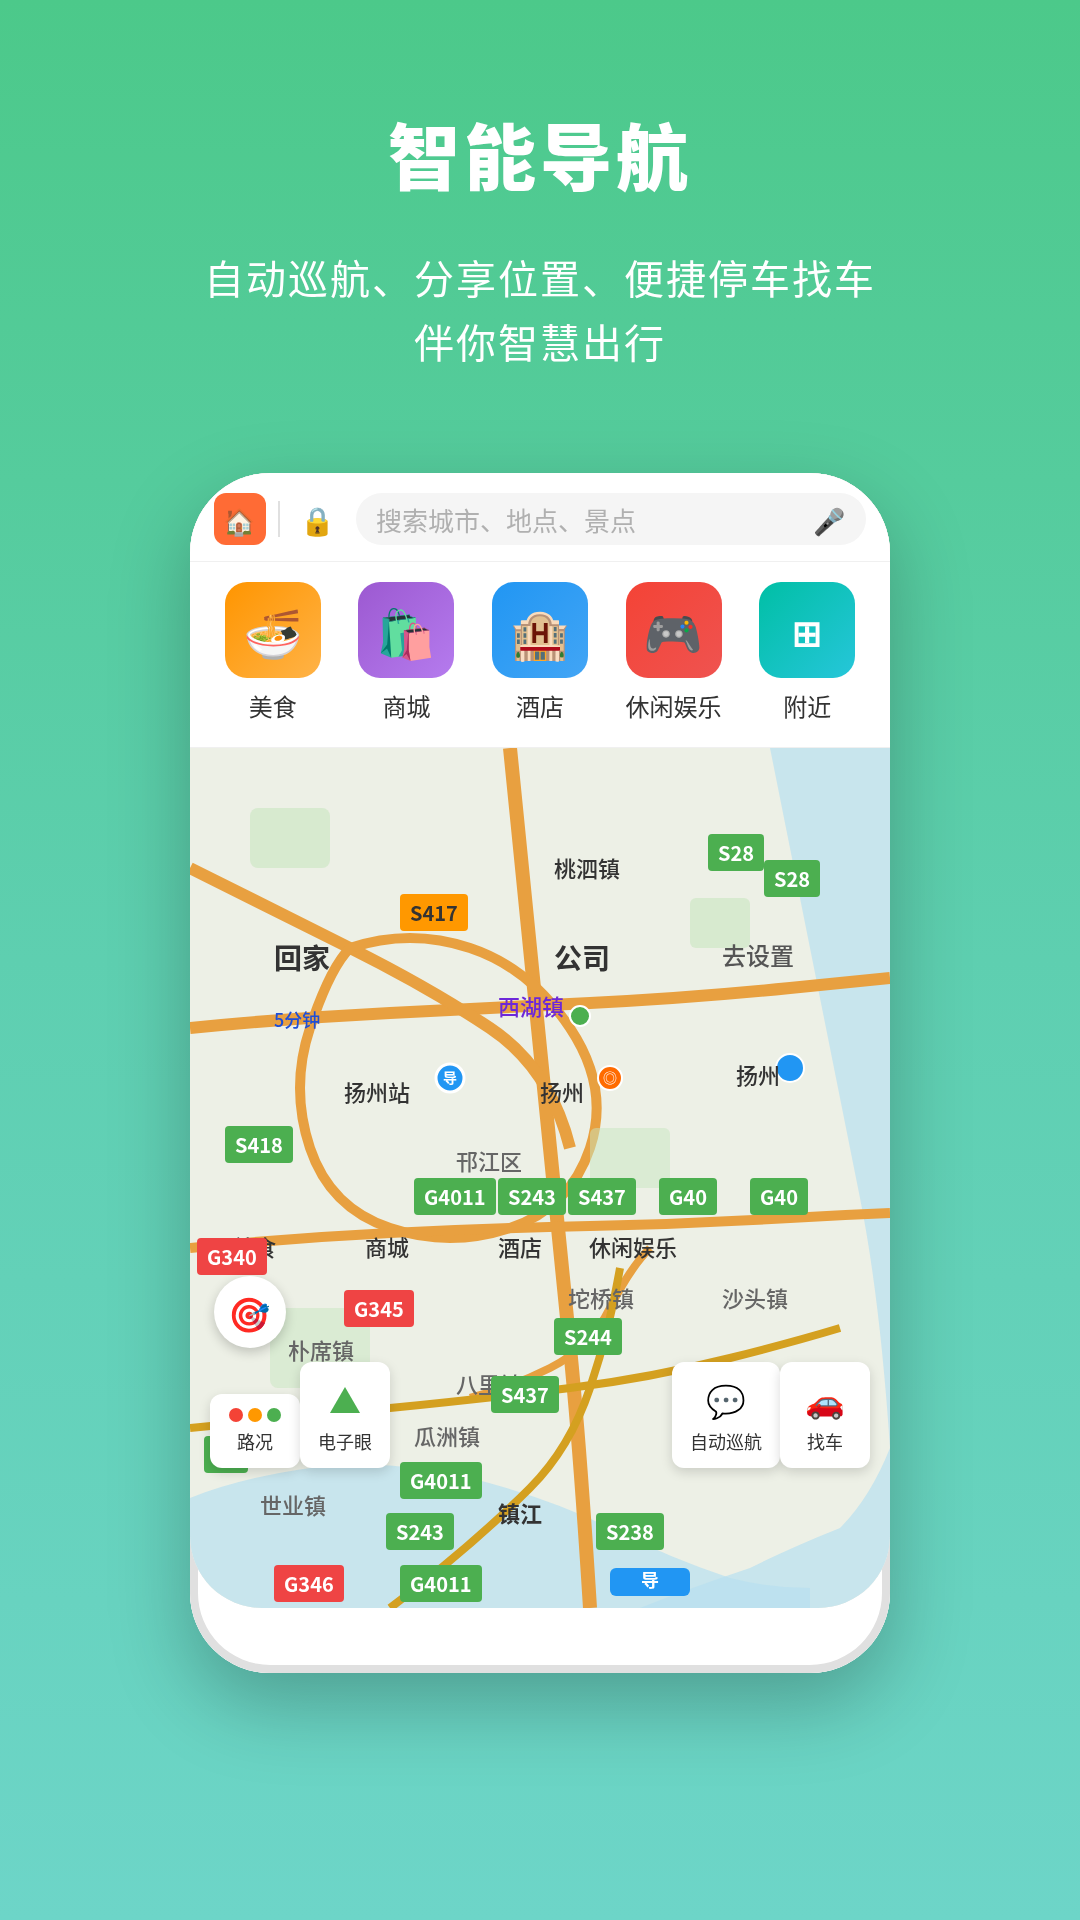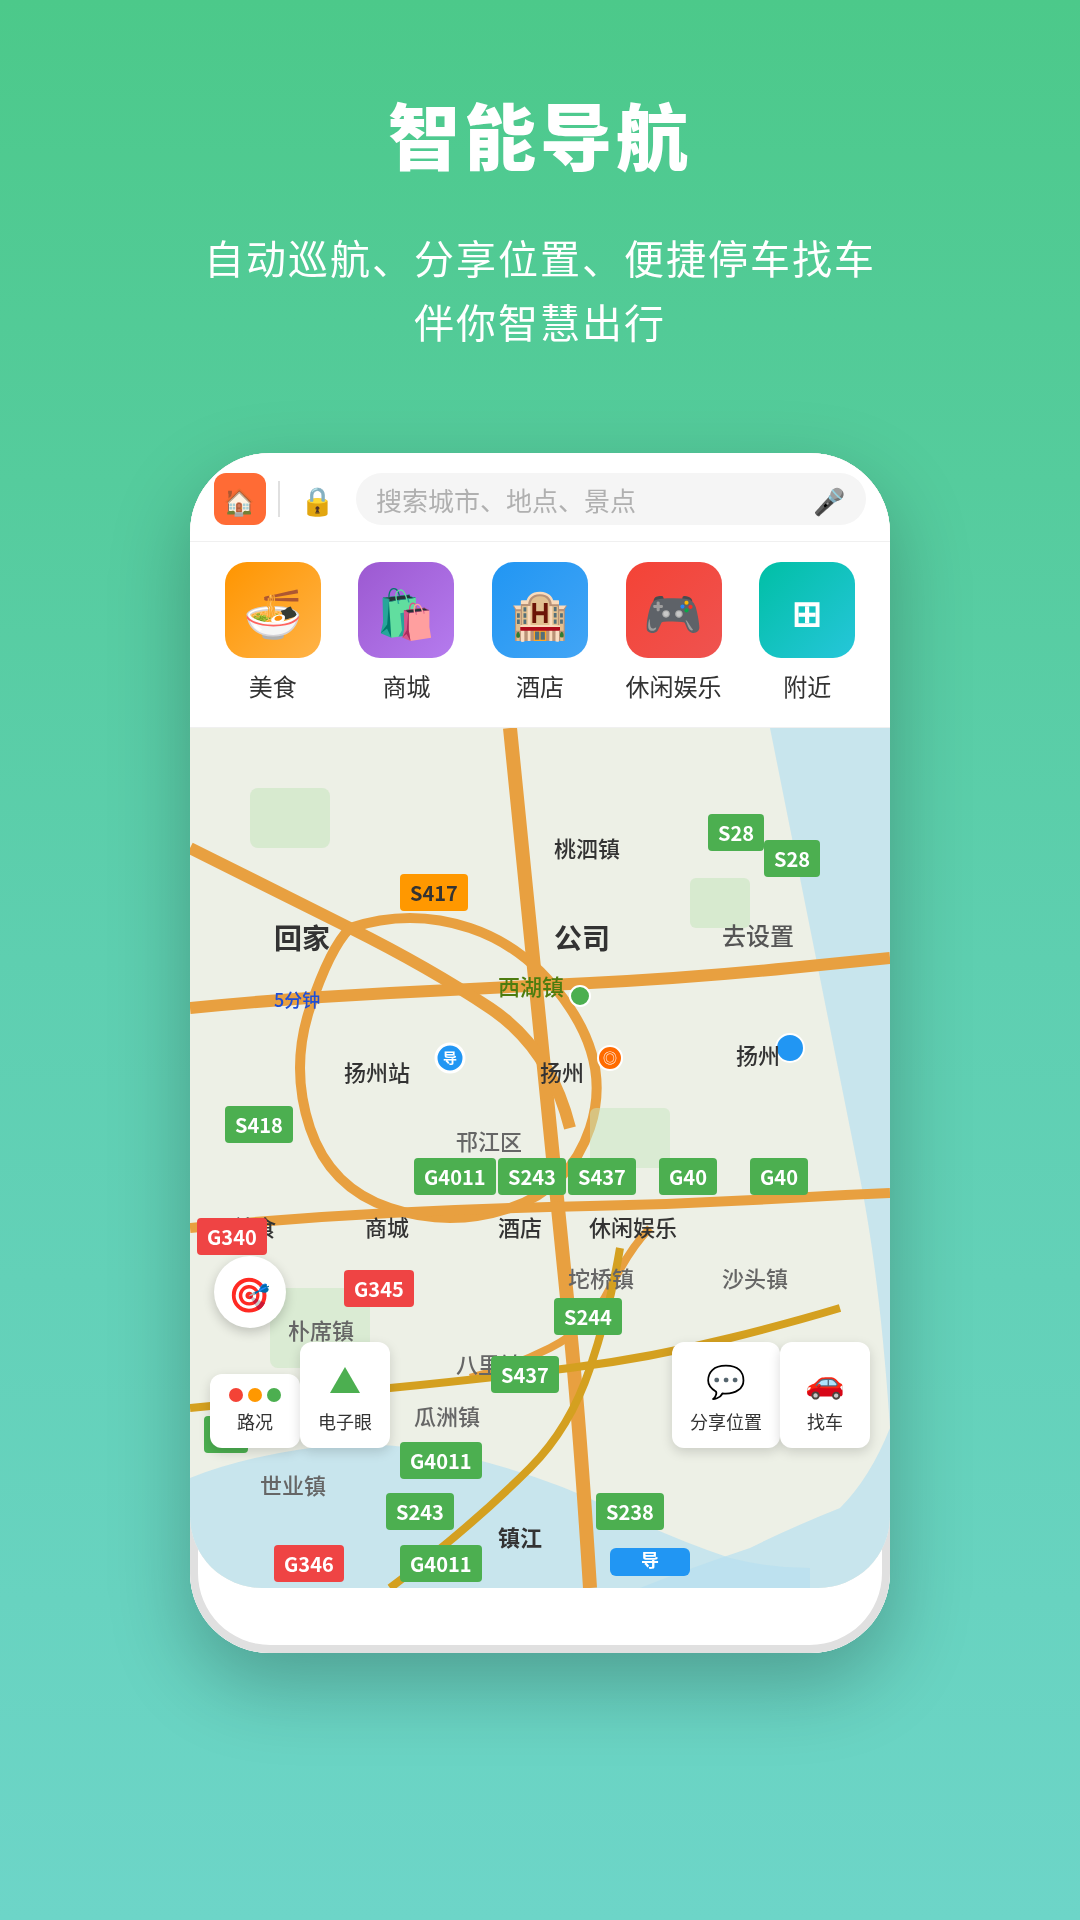--- a/index.html
+++ b/index.html
@@ -10,21 +10,21 @@
       min-height: 1920px;
       background: linear-gradient(180deg, #4cc98a 0%, #5ecfb0 50%, #6dd5c8 100%);
       font-family: 'PingFang SC', 'Noto Sans CJK SC', 'Microsoft YaHei', sans-serif;
       display: flex;
       flex-direction: column;
       align-items: center;
     }
 
     .header-section {
       width: 100%;
-      padding: 80px 80px 60px;
+      padding: 100px 80px 60px;
       text-align: center;
     }
 
     .main-title {
       font-size: 72px;
       font-weight: 800;
       color: white;
       margin-bottom: 40px;
       letter-spacing: 4px;
     }
@@ -351,36 +351,36 @@
 
           <rect x="420" y="820" width="80" height="28" rx="6" fill="#2196f3"></rect>
           <text x="460" y="839" text-anchor="middle" fill="white" font-size="18" font-weight="bold">导</text>
         </svg>
 
         <div class="map-label" style="top:12%;left:52%;">桃泗镇</div>
         <div class="map-label" style="top:22%;left:12%;font-weight:bold;font-size:28px;">回家</div>
         <div class="map-label" style="top:22%;left:52%;font-weight:bold;font-size:28px;">公司</div>
         <div class="map-label" style="top:22%;left:76%;font-size:24px;color:#555;">去设置</div>
         <div class="map-label" style="top:30%;left:12%;color:#1d4ed8;font-size:18px;">5分钟</div>
-        <div class="map-label" style="top:28%;left:44%;color:#4d7c0f;">西湖镇</div>
+        <div class="map-label" style="top:28%;left:44%;color:#6d28d9;">西湖镇</div>
         <div class="map-label" style="top:38%;left:22%;color:#333;">扬州站</div>
         <div class="map-label" style="top:38%;left:50%;color:#333;">扬州</div>
         <div class="map-label" style="top:36%;left:78%;color:#333;">扬州</div>
         <div class="map-label" style="top:46%;left:38%;color:#666;">邗江区</div>
         <div class="map-label" style="top:56%;left:6%;color:#333;">美食</div>
         <div class="map-label" style="top:56%;left:25%;color:#333;">商城</div>
         <div class="map-label" style="top:56%;left:44%;color:#333;">酒店</div>
         <div class="map-label" style="top:56%;left:57%;color:#333;">休闲娱乐</div>
         <div class="map-label" style="top:68%;left:14%;color:#666;text-align:right;">朴席镇</div>
         <div class="map-label" style="top:72%;left:38%;color:#666;">八里镇</div>
         <div class="map-label" style="top:62%;left:54%;color:#666;">坨桥镇</div>
         <div class="map-label" style="top:62%;left:76%;color:#666;text-align:right;">沙头镇</div>
         <div class="map-label" style="top:78%;left:32%;color:#666;">瓜洲镇</div>
         <div class="map-label" style="top:86%;left:10%;color:#666;">世业镇</div>
-        <div class="map-label" style="top:87%;left:44%;color:#333;font-weight:bold;margin-top:44px;">镇江</div>
+        <div class="map-label" style="top:87%;left:44%;color:#333;font-weight:bold;">镇江</div>
 
         <div class="road-badge badge-green" style="top:10%;left:74%;">S28</div>
         <div class="road-badge badge-green" style="top:13%;left:82%;">S28</div>
         <div class="road-badge badge-yellow" style="top:17%;left:30%;">S417</div>
         <div class="road-badge badge-green" style="top:44%;left:5%;">S418</div>
         <div class="road-badge badge-green" style="top:50%;left:32%;">G4011</div>
         <div class="road-badge badge-green" style="top:50%;left:44%;">S243</div>
         <div class="road-badge badge-green" style="top:50%;left:54%;">S437</div>
         <div class="road-badge badge-green" style="top:50%;left:67%;">G40</div>
         <div class="road-badge badge-green" style="top:50%;left:80%;">G40</div>
@@ -410,21 +410,21 @@
 
           <div class="float-btn-white">
             <span class="fb-icon" style="font-size:32px;color:#4caf50;">▲</span>
             <span class="fb-label">电子眼</span>
           </div>
 
           <div style="flex:1;"></div>
 
           <div class="float-btn-white">
             <span class="fb-icon" style="font-size:32px;color:#4caf50;">💬</span>
-            <span class="fb-label">分享位置</span>
+            <span class="fb-label">自动巡航</span>
           </div>
 
           <div class="float-btn-white">
             <span class="fb-icon" style="font-size:32px;color:#4caf50;">🚗</span>
             <span class="fb-label">找车</span>
           </div>
         </div>
 
       </div>
 

